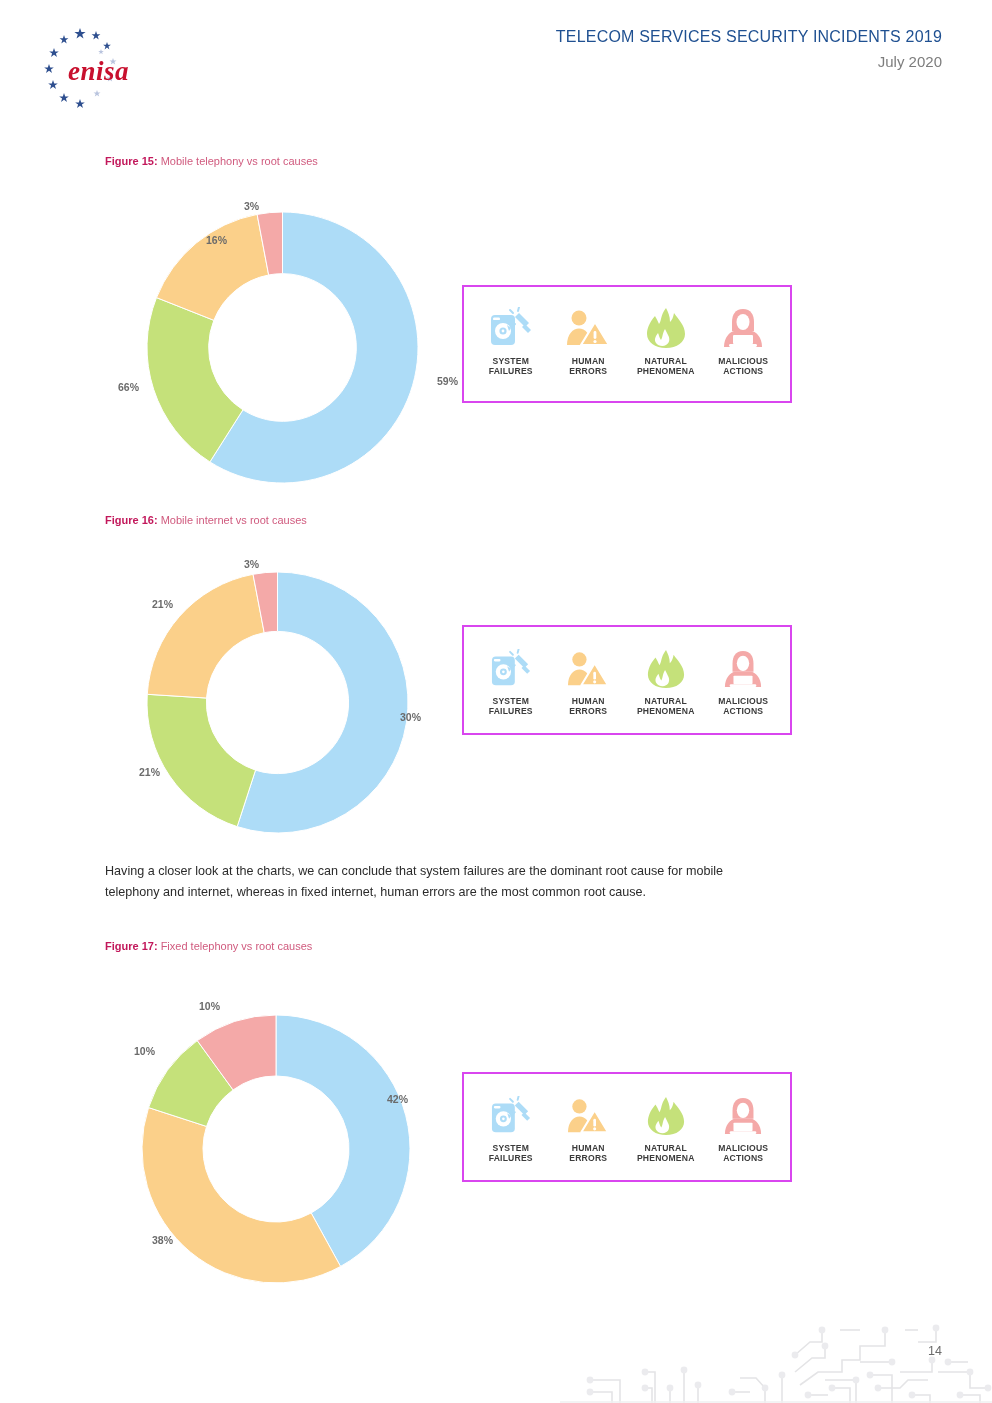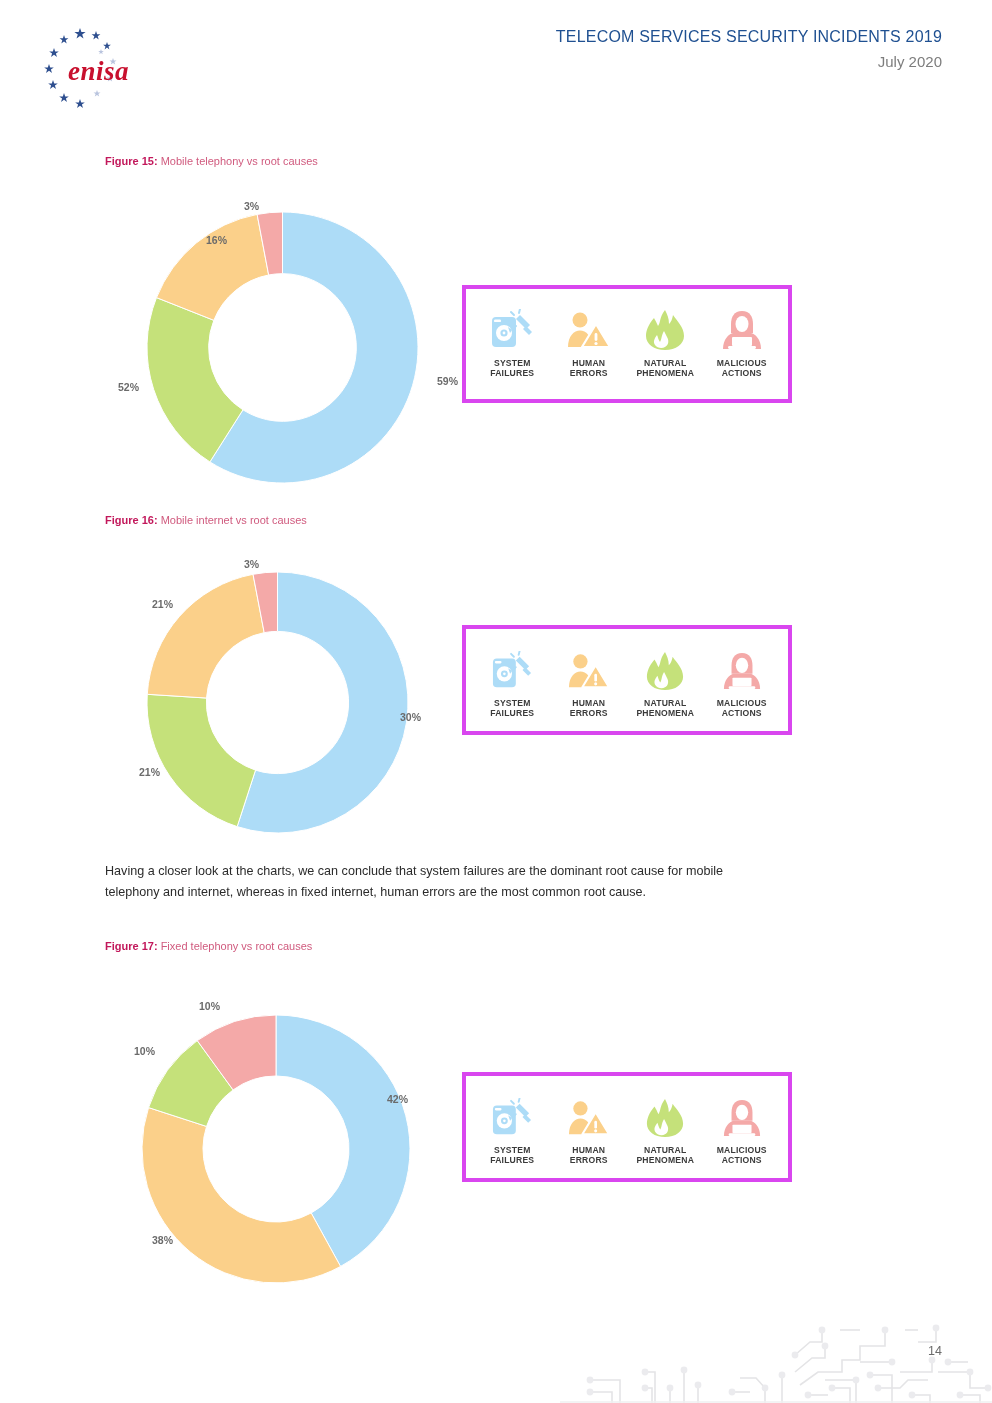--- a/index.html
+++ b/index.html
@@ -76,21 +76,21 @@
     position: absolute;
     font-size: 10.5px;
     font-weight: bold;
     color: #6b6b6b;
     white-space: nowrap;
   }
 
   
   .legend-box {
     position: absolute;
-    border: 4px solid #d946ef;
+    border: 2px solid #d946ef;
     background: #ffffff;
     box-sizing: border-box;
     display: flex;
     align-items: flex-start;
     justify-content: space-around;
     padding: 18px 8px 12px 8px;
   }
   .legend-item {
     display: flex;
     flex-direction: column;
@@ -184,21 +184,21 @@
   <svg class="donut-svg" width="275" height="275" viewBox="0 0 275 275">
     <g id="f15-arcs">
         <path d="M137.5 2 A135.5 135.5 0 1 1 64.89546928034603 251.9064339055231 L97.93053075778857 199.8515064785101 A73.84750000000001 73.84750000000001 0 1 0 137.5 63.65249999999999 Z" fill="#ADDCF7" stroke="#ffffff" stroke-width="1"></path>
         <path d="M64.89546928034603 251.9064339055231 A135.5 135.5 0 0 1 11.515286162141962 87.61912311122609 L68.83833095836735 110.31492209561821 A73.84750000000001 73.84750000000001 0 0 0 97.93053075778857 199.8515064785101 Z" fill="#C5E17A" stroke="#ffffff" stroke-width="1"></path>
         <path d="M11.515286162141962 87.61912311122609 A135.5 135.5 0 0 1 112.10983187363419 4.40007752626272 L123.66235837113064 64.96054225181317 A73.84750000000001 73.84750000000001 0 0 0 68.83833095836735 110.31492209561821 Z" fill="#FBD08A" stroke="#ffffff" stroke-width="1"></path>
         <path d="M112.10983187363419 4.40007752626272 A135.5 135.5 0 0 1 137.49999999999997 2 L137.5 63.65249999999999 A73.84750000000001 73.84750000000001 0 0 0 123.66235837113064 64.96054225181317 Z" fill="#F4A9A8" stroke="#ffffff" stroke-width="1"></path>
       </g>
   </svg>
 </div>
 <div class="pct-label" style="left:405px; top:375px;padding-left:32px;">59%</div>
-<div class="pct-label" style="left:118px; top:381px;">52%</div>
+<div class="pct-label" style="left:118px; top:381px;">66%</div>
 <div class="pct-label" style="left:162px; top:234px;margin-left:44px;">16%</div>
 <div class="pct-label" style="left:244px; top:200px;">3%</div>
 
 <div class="legend-box" style="left:462px; top:285px; width:330px; height:118px;">
   <div class="legend-item">
     <div class="legend-icon">
       <svg width="46" height="42" viewBox="0 0 46 42">
         <rect x="3" y="8" width="24" height="30" rx="4" fill="#ADDCF7"></rect>
         <circle cx="15" cy="24" r="8" fill="#ffffff"></circle>
         <circle cx="15" cy="24" r="3.6" fill="#ADDCF7"></circle>

